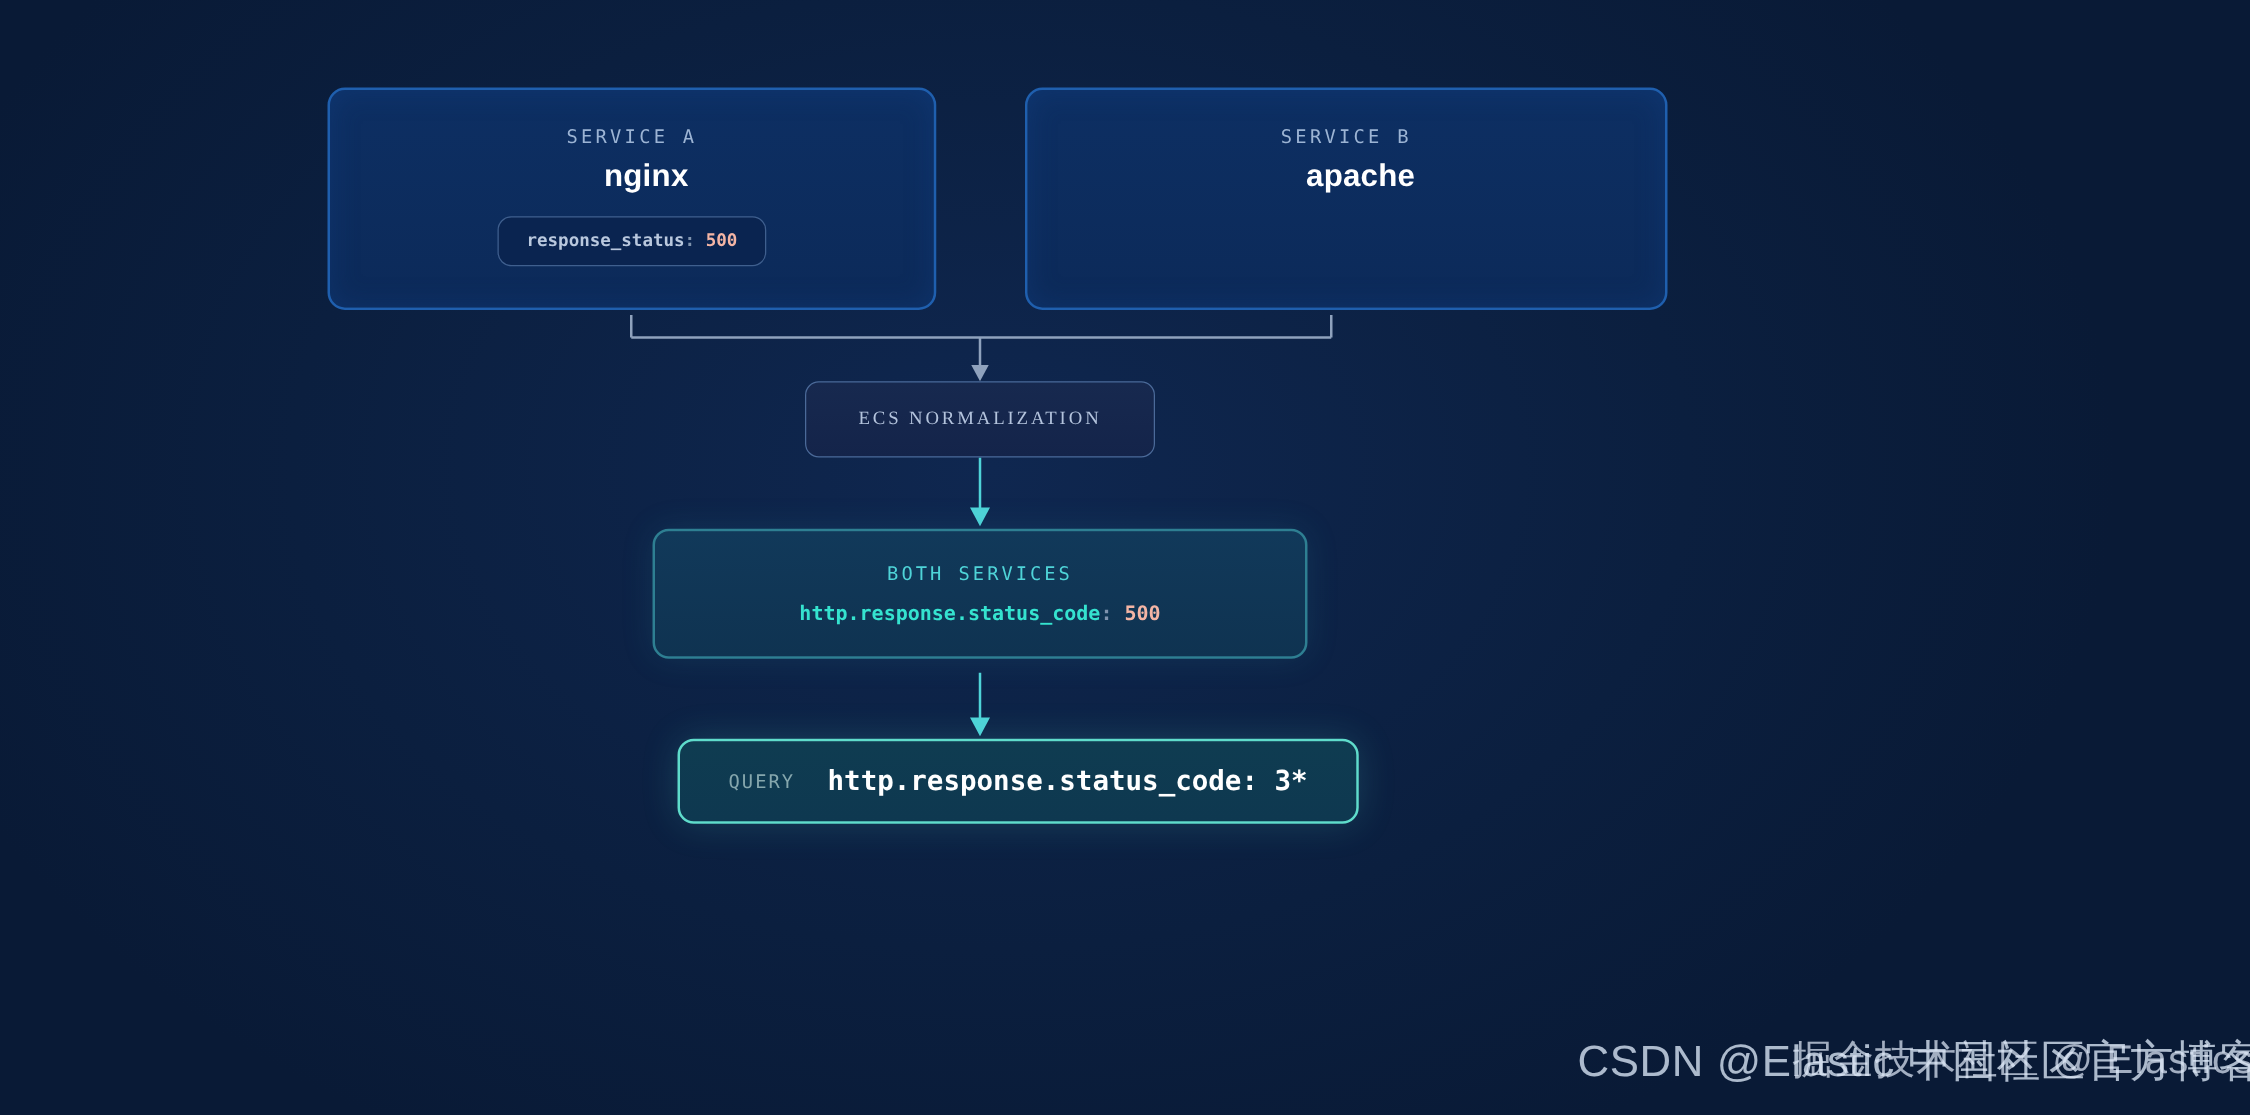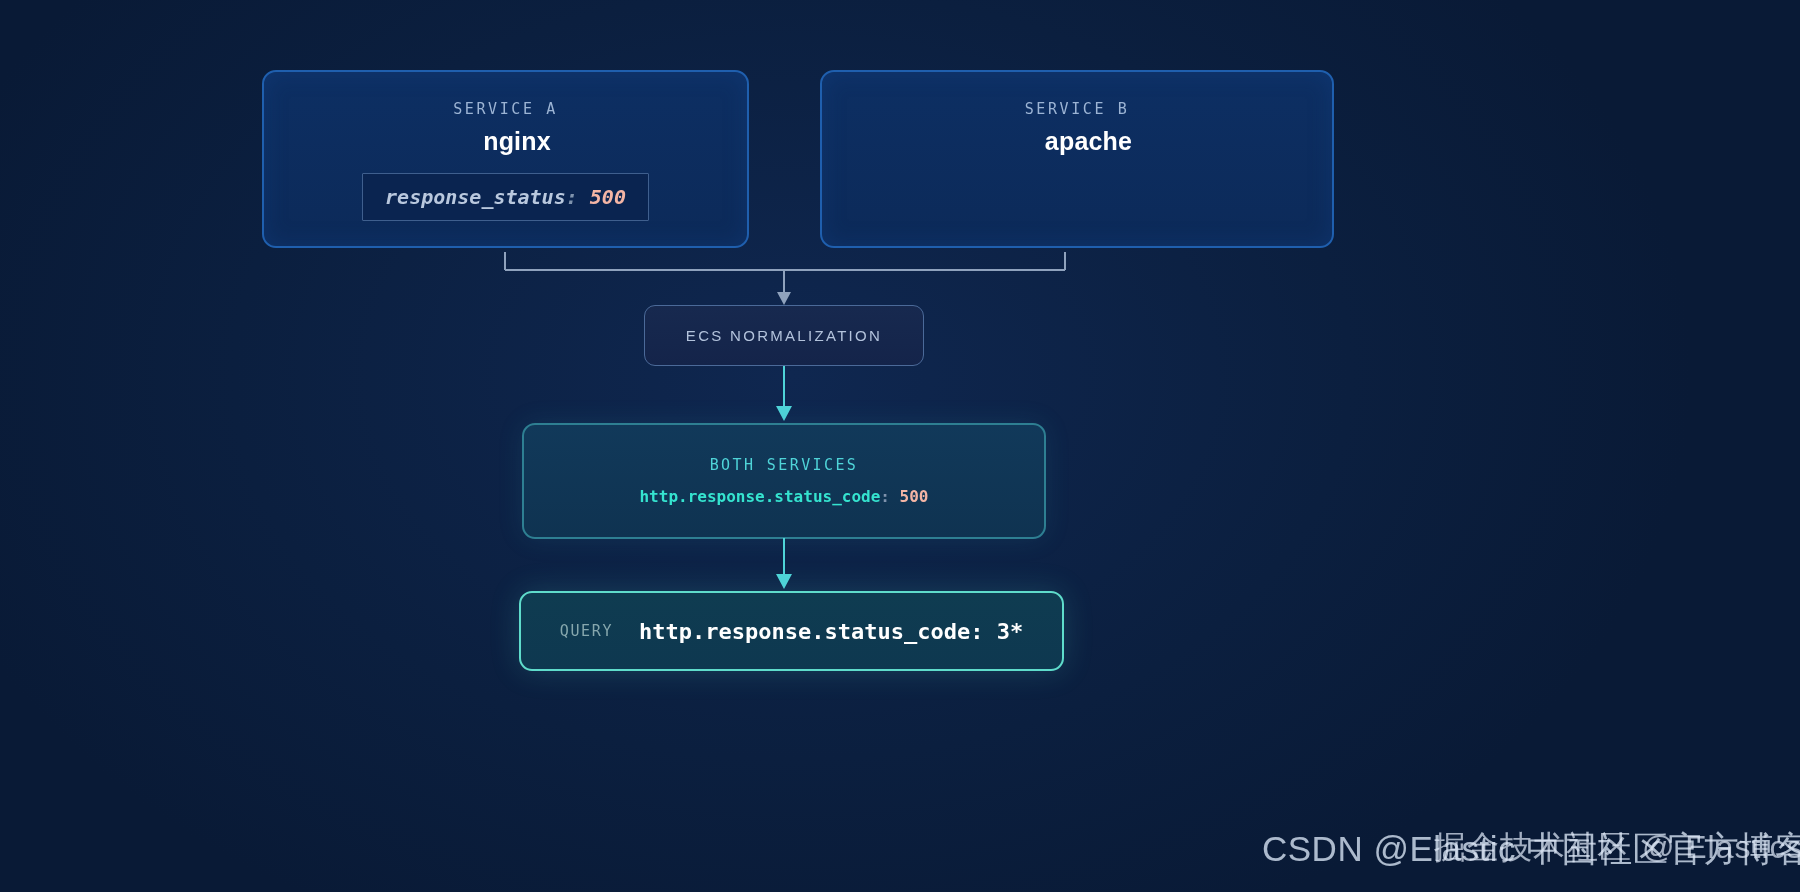--- a/index.html
+++ b/index.html
@@ -61,29 +61,28 @@
     font-size: 25px;
     font-weight: bold;
     color: #ffffff;
     letter-spacing: .2px;
     margin-left: 23px;
   }
 
   .code-chip {
     margin-top: 17px;
     border: 1px solid #3f5f8e;
-    border-radius: 1px;
+    border-radius: 11px;
     background: #0a2category;
     background: #0a2450;
     padding: 11px 22px;
     font-family: "DejaVu Sans Mono", monospace;
-    font-size: 20px;
-    font-weight: bold;
-    white-space: nowrap;
-    font-style: italic;
+    font-size: 14px;
+    font-weight: bold;
+    white-space: nowrap;
   }
   .code-key  { color: #b9c8de; }
   .code-colon{ color: #7f93ad; }
   .code-val  { color: #f4b5a5; }
 
   
   #connector-top {
     position: absolute;
     left: 495px;
     top: 252px;
@@ -101,42 +100,42 @@
     border: 1px solid #4e6party;
     border: 1px solid #4b6punch;
     border: 1px solid #4b6a99;
     border-radius: 11px;
     background: linear-gradient(180deg, #17294f 0%, #14244a 100%);
     display: flex;
     align-items: center;
     justify-content: center;
   }
   #ecs-box .label {
-    font-family: Liberation Sans, sans-serif;
+    font-family: Liberation Serif, serif;
     font-size: 15px;
     letter-spacing: 2.3px;
     color: #b3c3dc;
   }
 
   
   #connector-mid {
     position: absolute;
     left: 760px;
     top: 366px;
     width: 48px;
     height: 58px;
   }
 
   
   #both-box {
     position: absolute;
     left: 522px;
     top: 423px;
     width: 524px;
-    height: 116px;
+    height: 104px;
     border: 2px solid #2e7f92;
     border-radius: 13px;
     background: linear-gradient(180deg, #11395a 0%, #0f3351 100%);
     display: flex;
     flex-direction: column;
     align-items: center;
     justify-content: center;
     box-shadow: 0 0 26px rgba(45, 150, 170, .14);
   }
   #both-box .kicker {
@@ -161,24 +160,24 @@
     position: absolute;
     left: 760px;
     top: 538px;
     width: 48px;
     height: 53px;
   }
 
   
   #query-box {
     position: absolute;
-    left: 519px;
+    left: 542px;
     top: 591px;
     width: 545px;
-    height: 80px;
+    height: 68px;
     border: 2px solid #5fdccb;
     border-radius: 13px;
     background: linear-gradient(180deg, #0f3c51 0%, #0e3850 100%);
     display: flex;
     align-items: center;
     justify-content: center;
     box-shadow: 0 0 30px rgba(80, 210, 200, .18);
     text-align: center;
   }
   #query-box .qlabel {

